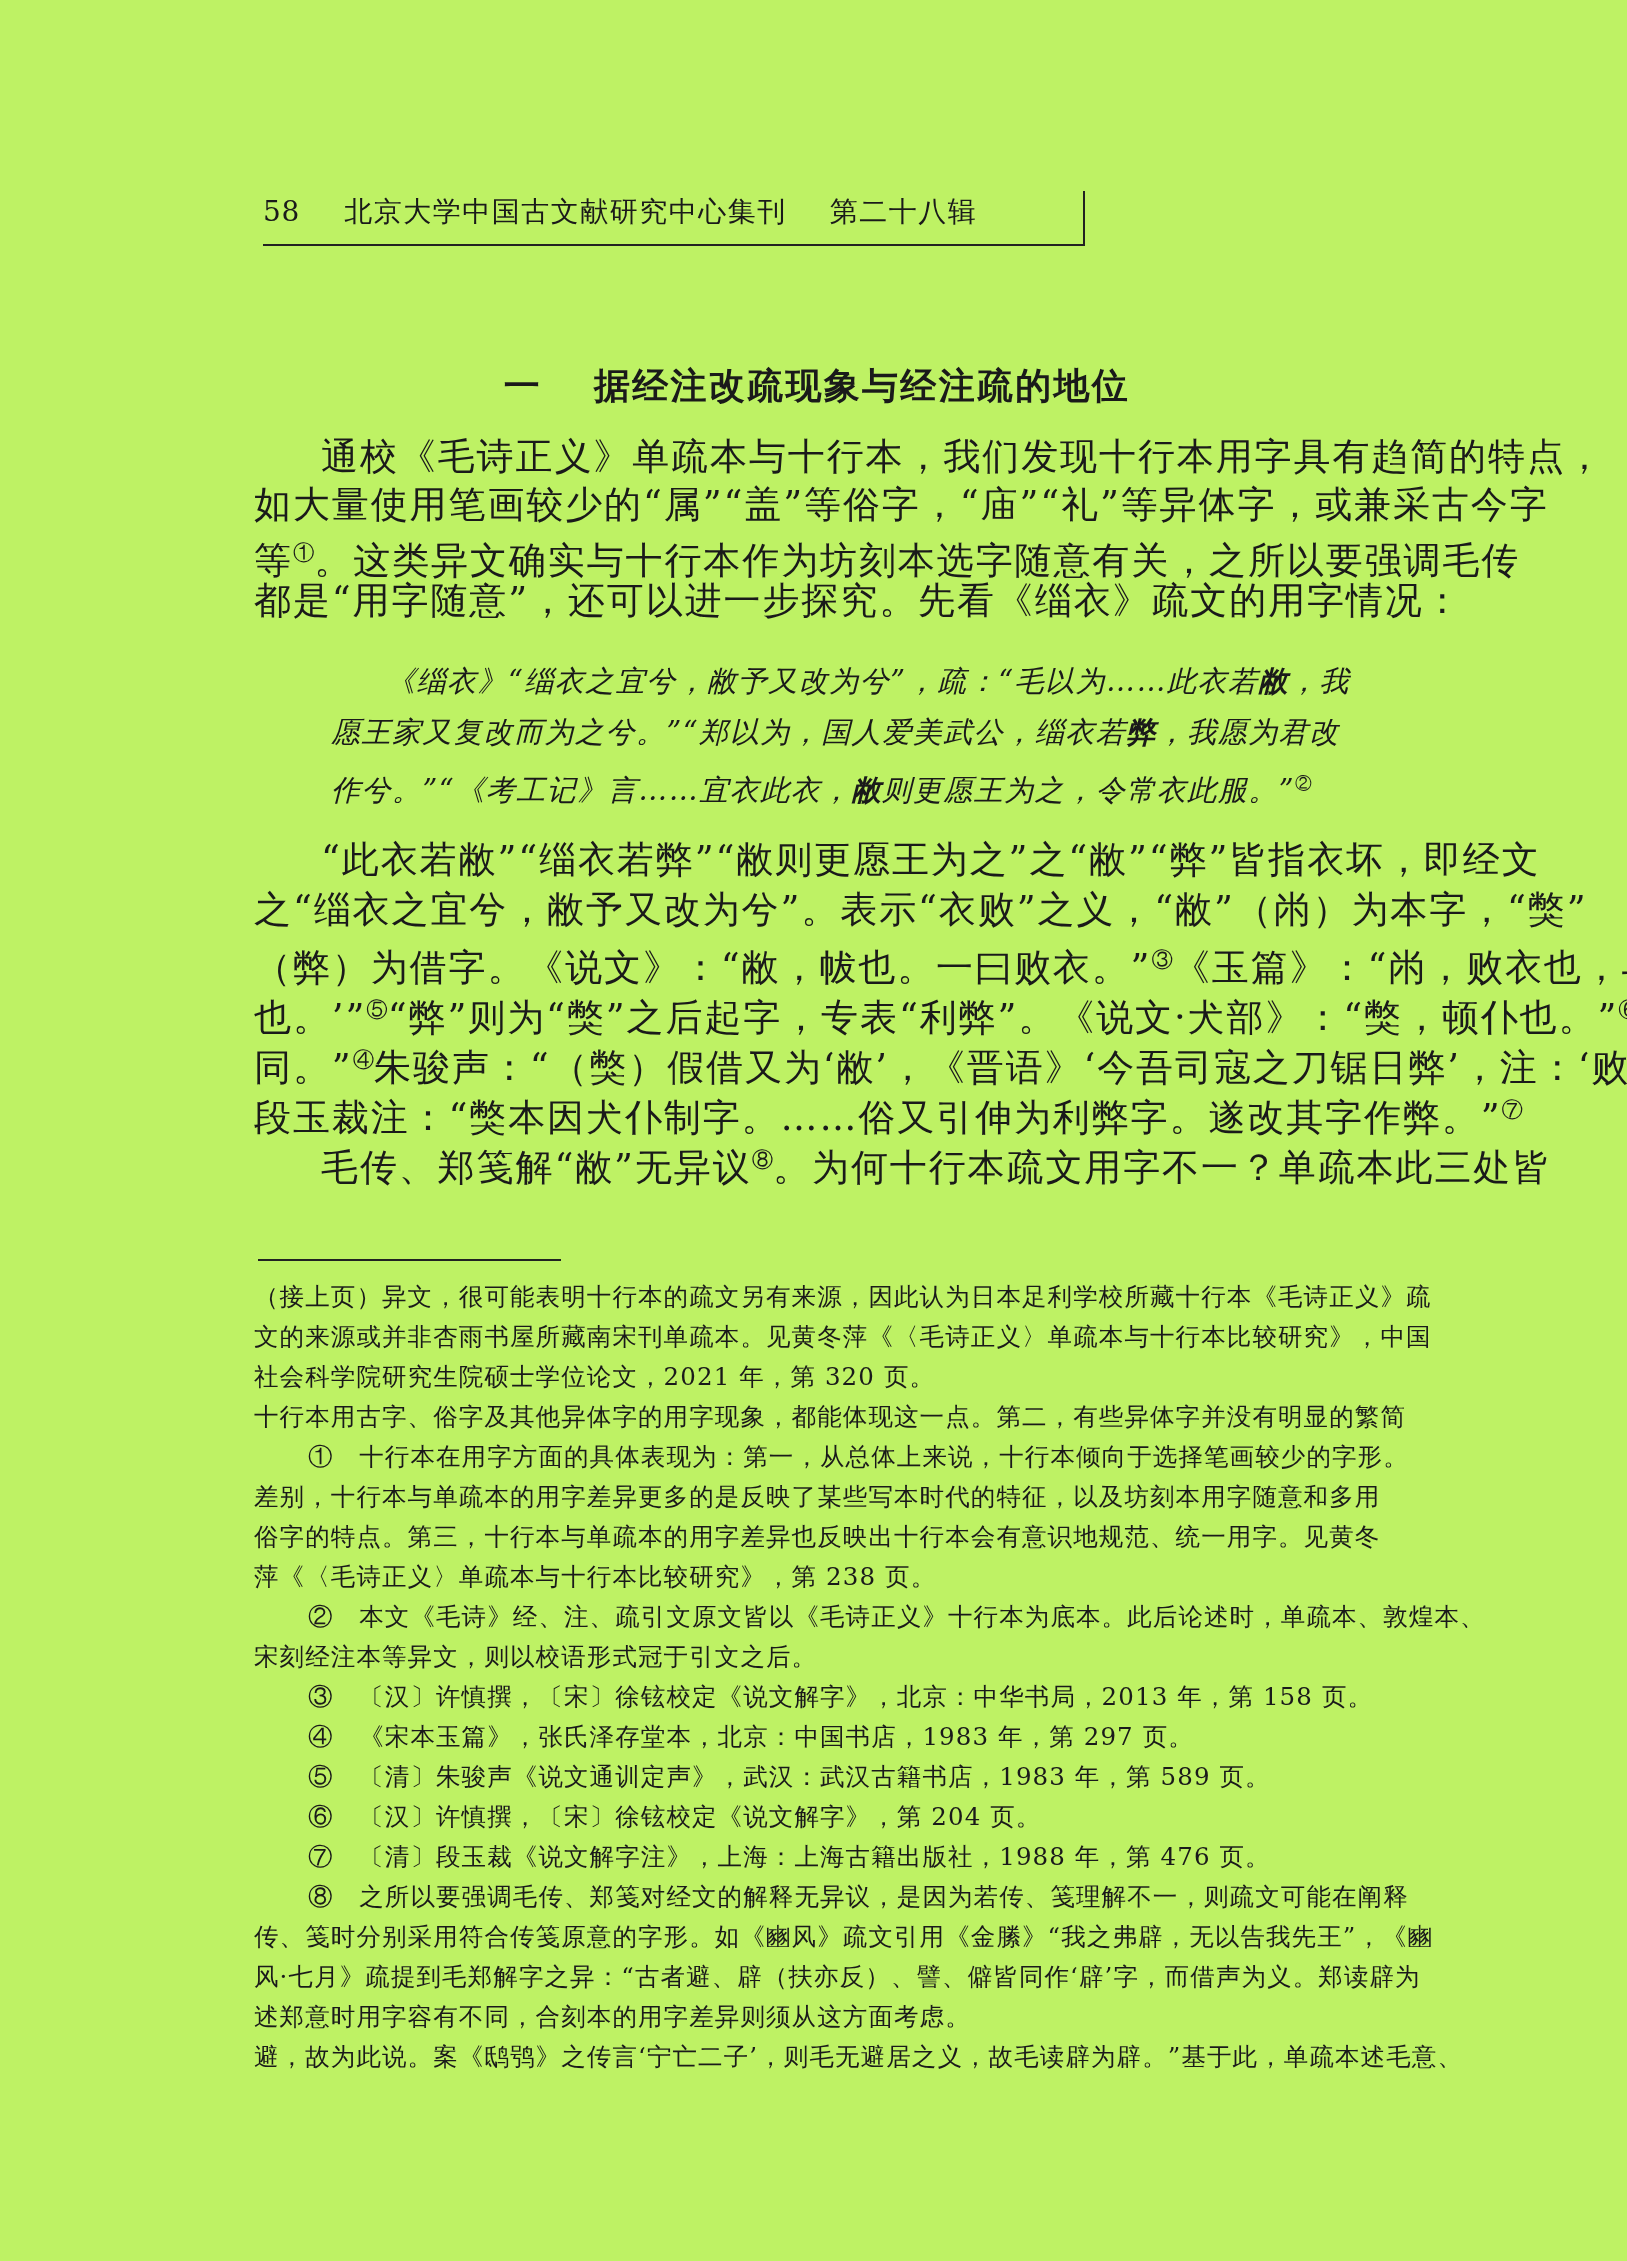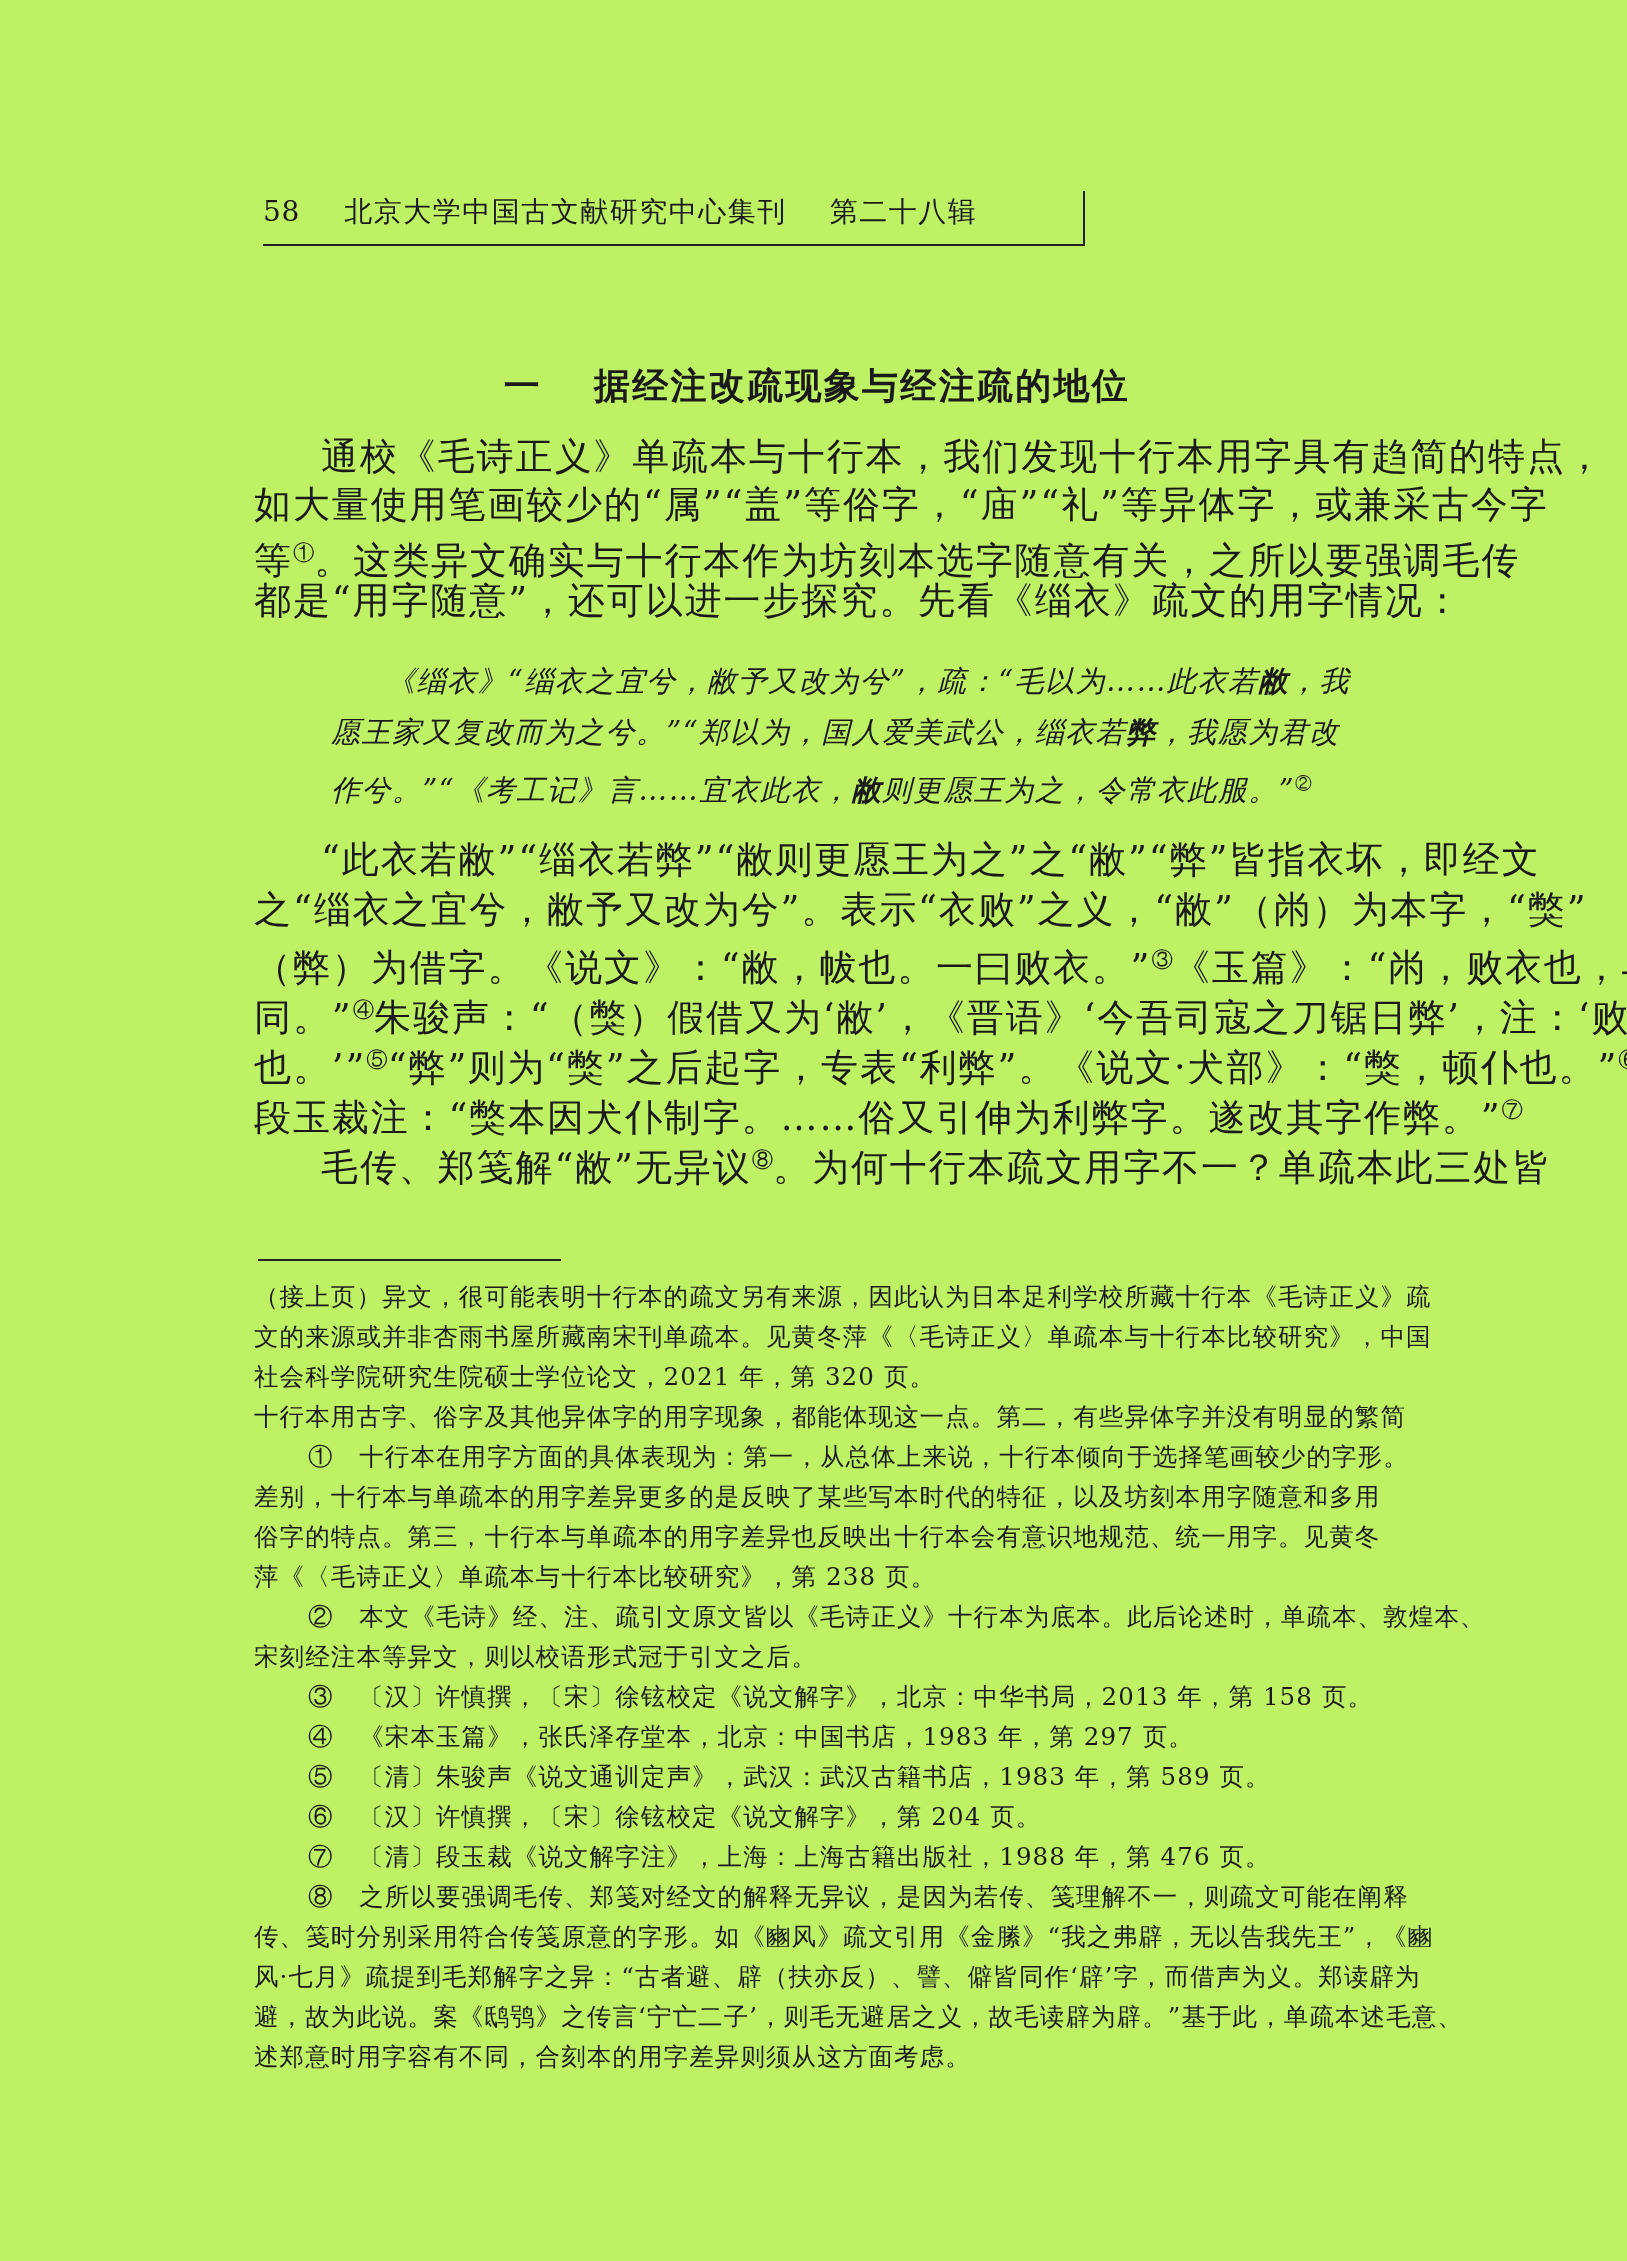--- a/index.html
+++ b/index.html
@@ -142,22 +142,22 @@
     <section class="quote">
       <div class="line indent-q"><span>《缁衣》“缁衣之宜兮，敝予又改为兮”，疏：“毛以为……此衣若</span><span class="b">敝</span><span>，我</span></div>
       <div class="line"><span>愿王家又复改而为之兮。”“郑以为，国人爱美武公，缁衣若</span><span class="b">弊</span><span>，我愿为君改</span></div>
       <div class="line"><span>作兮。”“《考工记》言……宜衣此衣，</span><span class="b">敝</span><span>则更愿王为之，令常衣此服。”</span><span class="sup">②</span></div>
     </section>
 
     <section class="para2">
       <div class="line indent"><span>“此衣若敝”“缁衣若弊”“敝则更愿王为之”之“敝”“弊”皆指衣坏，即经文</span></div>
       <div class="line"><span>之“缁衣之宜兮，敝予又改为兮”。表示“衣败”之义，“敝”（㡀）为本字，“獘”</span></div>
       <div class="line"><span>（弊）为借字。《说文》：“敝，帗也。一曰败衣。”</span><span class="sup">③</span><span>《玉篇》：“㡀，败衣也，与敝</span></div>
+      <div class="line"><span>也。’”</span><span class="sup">⑤</span><span>“弊”则为“獘”之后起字，专表“利弊”。《说文·犬部》：“獘，顿仆也。”</span><span class="sup">⑥</span></div>
       <div class="line"><span>同。”</span><span class="sup">④</span><span>朱骏声：“（獘）假借又为‘敝’，《晋语》‘今吾司寇之刀锯日弊’，注：‘败</span></div>
-      <div class="line"><span>也。’”</span><span class="sup">⑤</span><span>“弊”则为“獘”之后起字，专表“利弊”。《说文·犬部》：“獘，顿仆也。”</span><span class="sup">⑥</span></div>
       <div class="line"><span>段玉裁注：“獘本因犬仆制字。……俗又引伸为利弊字。遂改其字作弊。”</span><span class="sup">⑦</span></div>
     </section>
 
     <section class="para3">
       <div class="line indent"><span>毛传、郑笺解“敝”无异议</span><span class="sup">⑧</span><span>。为何十行本疏文用字不一？单疏本此三处皆</span></div>
     </section>
 
   </main>
 
   <div class="fnsep"></div>
@@ -174,18 +174,18 @@
     <div class="fline ind">②　本文《毛诗》经、注、疏引文原文皆以《毛诗正义》十行本为底本。此后论述时，单疏本、敦煌本、</div>
     <div class="fline">宋刻经注本等异文，则以校语形式冠于引文之后。</div>
     <div class="fline ind">③　〔汉〕许慎撰，〔宋〕徐铉校定《说文解字》，北京：中华书局，2013 年，第 158 页。</div>
     <div class="fline ind">④　《宋本玉篇》，张氏泽存堂本，北京：中国书店，1983 年，第 297 页。</div>
     <div class="fline ind">⑤　〔清〕朱骏声《说文通训定声》，武汉：武汉古籍书店，1983 年，第 589 页。</div>
     <div class="fline ind">⑥　〔汉〕许慎撰，〔宋〕徐铉校定《说文解字》，第 204 页。</div>
     <div class="fline ind">⑦　〔清〕段玉裁《说文解字注》，上海：上海古籍出版社，1988 年，第 476 页。</div>
     <div class="fline ind">⑧　之所以要强调毛传、郑笺对经文的解释无异议，是因为若传、笺理解不一，则疏文可能在阐释</div>
     <div class="fline">传、笺时分别采用符合传笺原意的字形。如《豳风》疏文引用《金縢》“我之弗辟，无以告我先王”，《豳</div>
     <div class="fline">风·七月》疏提到毛郑解字之异：“古者避、辟（扶亦反）、譬、僻皆同作‘辟’字，而借声为义。郑读辟为</div>
+    <div class="fline">述郑意时用字容有不同，合刻本的用字差异则须从这方面考虑。</div>
     <div class="fline">避，故为此说。案《鸱鸮》之传言‘宁亡二子’，则毛无避居之义，故毛读辟为辟。”基于此，单疏本述毛意、</div>
-    <div class="fline">述郑意时用字容有不同，合刻本的用字差异则须从这方面考虑。</div>
   </footer>
 
 </div>
 
 
 </body></html>

